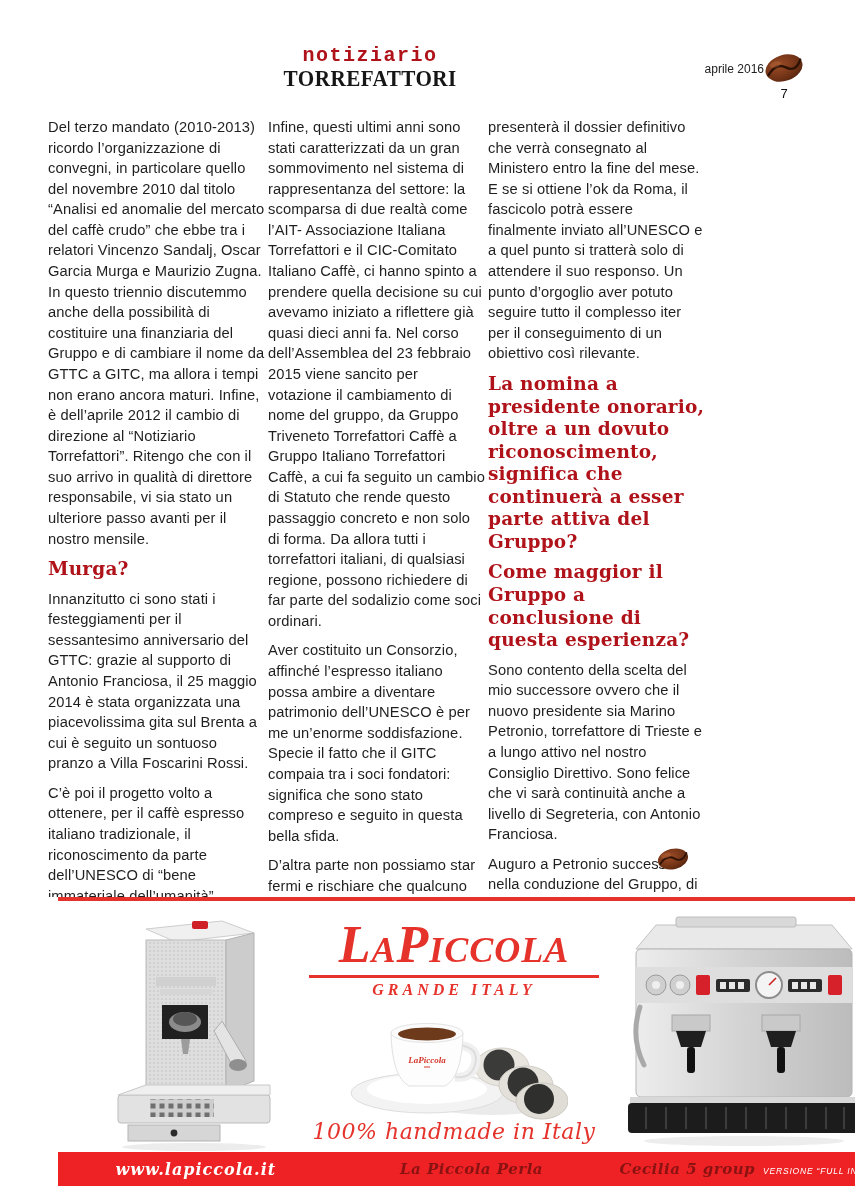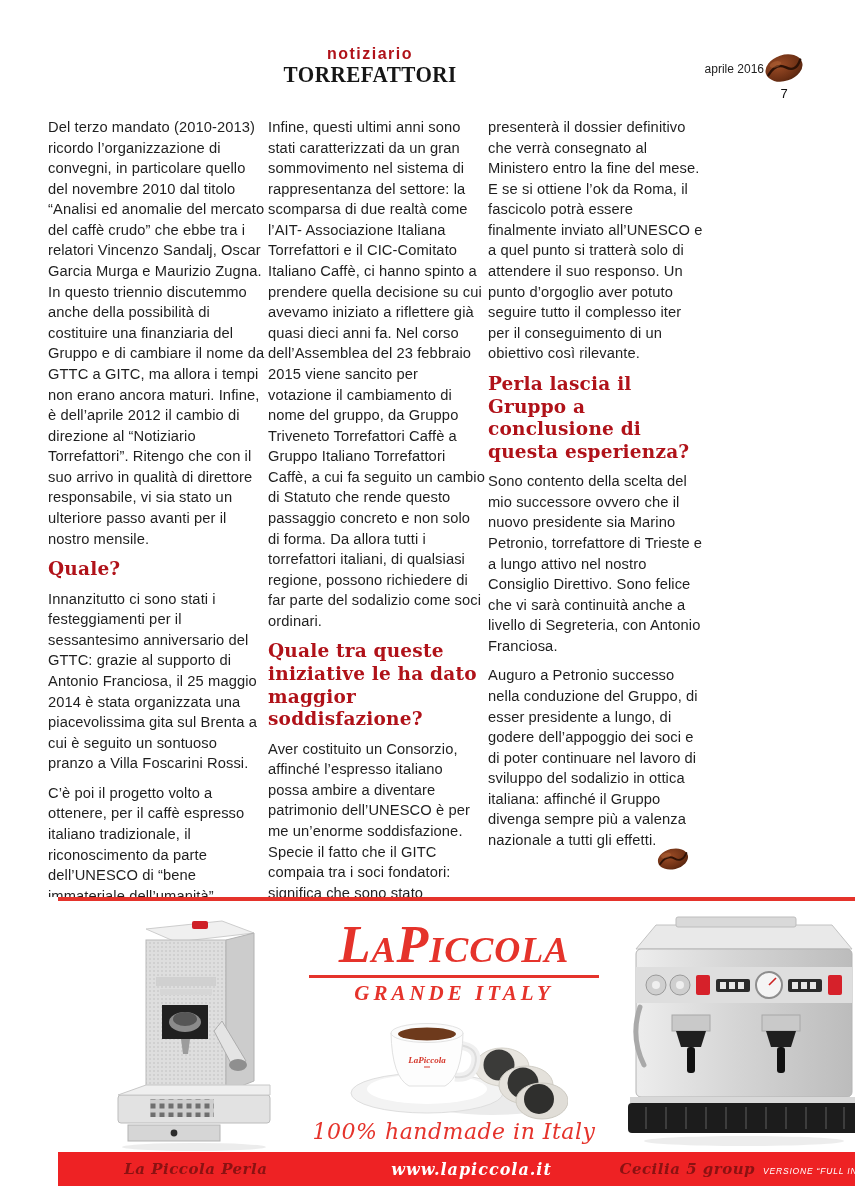--- a/index.html
+++ b/index.html
@@ -12,21 +12,21 @@
   *{margin:0;padding:0;box-sizing:border-box;}
   html,body{background:#ffffff;}
   .page{
     position:relative;width:855px;height:1200px;background:#fff;
     font-family:"Liberation Sans",sans-serif;color:var(--body-ink);
     margin:0 auto;overflow:hidden;
   }
   
   .masthead{position:absolute;left:255px;top:46px;width:230px;text-align:center;line-height:1;}
   .masthead-top{
-    font-family:Liberation Sans, sans-serif;font-weight:bold;font-size:16px;
+    font-family:Liberation Mono, monospace;font-weight:bold;font-size:20px;
     color:var(--heading-red);letter-spacing:1.5px;display:block;
   }
   .masthead-main{
     font-family:"Liberation Serif",serif;font-weight:bold;font-size:23px;
     color:#161616;letter-spacing:.5px;display:inline-block;transform:scaleX(.92);
     margin-top:1px;
   }
   .issue-date{position:absolute;left:686px;top:62px;width:78px;text-align:right;font-size:12px;color:#222;}
   .header-bean{position:absolute;left:762px;top:48px;width:44px;height:40px;}
   .page-number{position:absolute;left:770px;top:86px;width:28px;text-align:center;font-size:13px;color:#111;}
@@ -48,21 +48,21 @@
   .ad-top-rule{position:absolute;left:14px;top:0;width:827px;height:4px;background:var(--ad-red);}
   .ad-logo{position:absolute;left:240px;top:22px;width:340px;text-align:center;}
   .ad-logo-main{
     font-family:"Liberation Serif",serif;font-style:italic;font-weight:bold;
     font-variant:small-caps;font-size:52px;line-height:1;color:var(--ad-red);
     letter-spacing:1px;display:block;
   }
   .ad-logo-rule{width:290px;height:3px;background:var(--ad-red);margin:4px auto 3px auto;}
   .ad-logo-sub{
     font-family:"Liberation Serif",serif;font-style:italic;font-weight:bold;
-    font-size:21px;color:var(--ad-red);letter-spacing:4px;display:block;
+    font-size:16px;color:var(--ad-red);letter-spacing:4px;display:block;
   }
   .ad-tagline{
     position:absolute;left:240px;top:222px;width:340px;text-align:center;
     font-family:"DejaVu Serif",serif;font-style:italic;font-weight:normal;
     font-size:22px;color:var(--ad-red);letter-spacing:.5px;
   }
   .machine-small{position:absolute;left:60px;top:16px;width:180px;height:238px;}
   .machine-large{position:absolute;left:572px;top:14px;width:258px;height:240px;}
   .cup-pods{position:absolute;left:298px;top:108px;width:226px;height:118px;}
   .ad-bar{
@@ -108,34 +108,34 @@
     <g transform="rotate(-18 22 20)">
       <ellipse cx="22" cy="20" rx="19" ry="13" fill="url(#beanG)"></ellipse>
       <path d="M5 22 Q16 12 24 20 Q32 28 40 17" fill="none" stroke="#2e1206" stroke-width="2.4" stroke-linecap="round"></path>
       <ellipse cx="15" cy="14" rx="6" ry="3" fill="#b86a3c" opacity=".45"></ellipse>
     </g>
   </svg>
   <div class="page-number">7</div>
 
   <div class="col col-1">
       <p class="para">Del terzo mandato (2010-2013) ricordo l’organizzazione di convegni, in particolare quello del novembre 2010 dal titolo “Analisi ed anomalie del mercato del caffè crudo” che ebbe tra i relatori Vincenzo Sandalj, Oscar Garcia Murga e Maurizio Zugna. In questo triennio discutemmo anche della possibilità di costituire una finanziaria del Gruppo e di cambiare il nome da GTTC a GITC, ma allora i tempi non erano ancora maturi. Infine, è dell’aprile 2012 il cambio di direzione al “Notiziario Torrefattori”. Ritengo che con il suo arrivo in qualità di direttore responsabile, vi sia stato un ulteriore passo avanti per il nostro mensile.</p>
-      <h2 class="qhead">Quale?</h2>
+      <h2 class="qhead">Murga?</h2>
       <p class="para">Innanzitutto ci sono stati i festeggiamenti per il sessantesimo anniversario del GTTC: grazie al supporto di Antonio Franciosa, il 25 maggio 2014 è stata organizzata una piacevolissima gita sul Brenta a cui è seguito un sontuoso pranzo a Villa Foscarini Rossi.</p>
       <p class="para">C’è poi il progetto volto a ottenere, per il caffè espresso italiano tradizionale, il riconoscimento da parte dell’UNESCO di “bene immateriale dell’umanità”.</p>
       <p class="para">Nel corso della festa del sessantesimo anniversario abbiamo gettato le basi di questo progetto, poi è stato costituito il relativo Consorzio e man mano ne è stato portato avanti l’iter.</p>
     </div>
   <div class="col col-2">
       <p class="para">Infine, questi ultimi anni sono stati caratterizzati da un gran sommovimento nel sistema di rappresentanza del settore: la scomparsa di due realtà come l’AIT- Associazione Italiana Torrefattori e il CIC-Comitato Italiano Caffè, ci hanno spinto a prendere quella decisione su cui avevamo iniziato a riflettere già quasi dieci anni fa. Nel corso dell’Assemblea del 23 febbraio 2015 viene sancito per votazione il cambiamento di nome del gruppo, da Gruppo Triveneto Torrefattori Caffè a Gruppo Italiano Torrefattori Caffè, a cui fa seguito un cambio di Statuto che rende questo passaggio concreto e non solo di forma. Da allora tutti i torrefattori italiani, di qualsiasi regione, possono richiedere di far parte del sodalizio come soci ordinari.</p>
-      <h2 class="qhead">Quale tra queste iniziative le ha dato maggior soddisfazione?</h2>
       <p class="para">Aver costituito un Consorzio, affinché l’espresso italiano possa ambire a diventare patrimonio dell’UNESCO è per me un’enorme soddisfazione. Specie il fatto che il GITC compaia tra i soci fondatori: significa che sono stato compreso e seguito in questa bella sfida.</p>
       <p class="para">D’altra parte non possiamo star fermi e rischiare che qualcuno un giorno si svegli dicendo che il caffè è patrimonio suo, come stava accadendo con la pizza che secondo alcuni sarebbe stata americana! Bisogna darsi da fare! Ad aprile si riunirà nei pressi di Bologna un gruppo di lavoro, l’architetto professor  Laureano</p>
     </div>
   <div class="col col-3">
       <p class="para">presenterà il dossier definitivo che verrà consegnato al Ministero entro la fine del mese. E se si ottiene l’ok da Roma, il fascicolo potrà essere finalmente inviato all’UNESCO e a quel punto si tratterà solo di attendere il suo responso. Un punto d’orgoglio aver potuto seguire tutto il complesso iter per il conseguimento di un obiettivo così rilevante.</p>
-      <h2 class="qhead">Perla lascia il Gruppo a conclusione di questa esperienza?</h2>
+      <h2 class="qhead">La nomina a presidente onorario, oltre a un dovuto riconoscimento, significa che continuerà a esser parte attiva del Gruppo?</h2>
+      <h2 class="qhead">Come maggior il Gruppo a conclusione di questa esperienza?</h2>
       <p class="para">Sono contento della scelta del mio successore ovvero che il nuovo presidente sia Marino Petronio, torrefattore di Trieste e a lungo attivo nel nostro Consiglio Direttivo. Sono felice che vi sarà continuità anche a livello di Segreteria, con Antonio Franciosa.</p>
       <p class="para">Auguro a Petronio successo nella conduzione del Gruppo, di esser presidente a lungo, di godere dell’appoggio dei soci e di poter continuare nel lavoro di sviluppo del sodalizio in ottica italiana: affinché il Gruppo divenga sempre più a valenza nazionale a tutti gli effetti.</p>
     </div>
 
   <svg class="end-bean" viewBox="0 0 44 40">
     <g transform="rotate(-14 22 20)">
       <ellipse cx="22" cy="20" rx="18" ry="12" fill="url(#beanG)"></ellipse>
       <path d="M6 22 Q16 13 24 20 Q31 27 39 17" fill="none" stroke="#2e1206" stroke-width="2.2" stroke-linecap="round"></path>
       <ellipse cx="15" cy="14" rx="6" ry="3" fill="#b86a3c" opacity=".45"></ellipse>
     </g>
@@ -250,24 +250,24 @@
           <path d="M170 196 v22"></path>
         <path d="M190 196 v22"></path>
           <path d="M210 196 v22"></path>
           <path d="M228 196 v22"></path>
       </g>
       <ellipse cx="128" cy="230" rx="100" ry="5" fill="#ededed"></ellipse>
     </svg>
 
     <div class="ad-bar">
       <div class="ad-bar-zone">
-        <span class="ad-bar-left">La Piccola Perla</span>
+        <span class="ad-bar-site">www.lapiccola.it</span>
       </div>
       <div class="ad-bar-zone">
-        <span class="ad-bar-site">www.lapiccola.it</span>
+        <span class="ad-bar-left">La Piccola Perla</span>
       </div>
       <div class="ad-bar-zone">
         <span class="ad-bar-right-name">Cecilia 5 group</span><span class="ad-bar-right-note">VERSIONE “FULL INOX”</span>
       </div>
     </div>
   </div>
 
 </div>
 
 </body></html>

